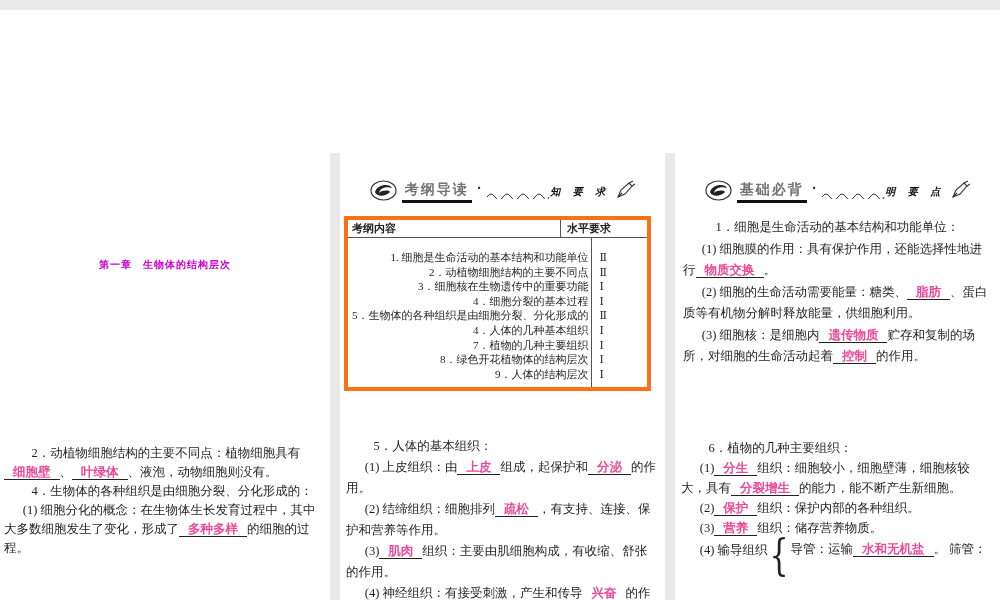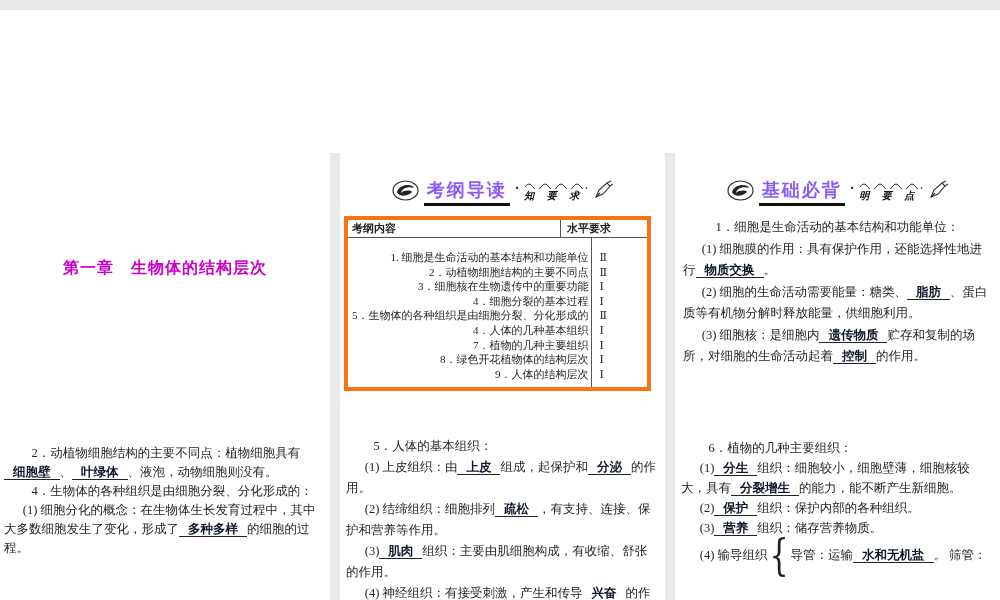--- a/index.html
+++ b/index.html
@@ -12,27 +12,27 @@
   .g-v2{left:665px;top:153px;width:10px;height:447px;}
   .panel{position:absolute;background:#fff;overflow:hidden;}
   .p-chapter{left:0;top:163px;width:330px;height:235px;}
   .p-outline{left:340px;top:163px;width:325px;height:235px;}
   .p-basics{left:675px;top:163px;width:325px;height:235px;}
   .p-notesL{left:0;top:408px;width:330px;height:192px;}
   .p-notesM{left:340px;top:408px;width:325px;height:192px;}
   .p-notesR{left:675px;top:408px;width:312px;height:192px;}
 
   .chapter-title{margin-top:95px;text-align:center;font-family:"Liberation Sans","DejaVu Sans",sans-serif;
-                 font-weight:bold;font-size:16px;letter-spacing:1px;color:#cc00cc;}
+                 font-weight:bold;font-size:10px;letter-spacing:1px;color:#cc00cc;}
 
   .sec-header{display:flex;align-items:center;justify-content:center;gap:5px;padding-top:13px;height:32px;}
-  .hdr-title{font-family:"Liberation Sans","DejaVu Sans",sans-serif;font-weight:bold;font-size:18px;
-             letter-spacing:2px;color:#8b5cf6;border-bottom:3px solid #111;padding:0 3px 1px 3px;}
+  .hdr-title{font-family:"Liberation Sans","DejaVu Sans",sans-serif;font-weight:bold;font-size:14px;
+             letter-spacing:2px;color:#737373;border-bottom:3px solid #111;padding:0 3px 1px 3px;}
   .hdr-dot{font-weight:bold;font-size:14px;transform:translateY(-3px);}
-  .hdr-script{display:flex;flex-direction:column;align-items:flex-start;}
+  .hdr-script{display:flex;flex-direction:row;align-items:flex-end;}
   .hdr-script .words{font:bold italic 10px "Liberation Serif","DejaVu Serif",serif;letter-spacing:5px;color:#111;}
   .icon{flex:0 0 auto;display:inline-block;}
 
   
   .otable{margin:8px 14px 0 4px;border:4px solid #f97316;font-size:11px;}
   .thead{display:flex;border-bottom:1px solid #555;font-family:"Liberation Sans","DejaVu Sans",sans-serif;font-weight:bold;}
   .thead .tc1{flex:1;padding:1px 4px;}
   .thead .tc2{width:74px;border-left:1px solid #555;padding:1px 6px;}
   .tbody{display:flex;}
   .tbody .tc1{flex:1;padding:12px 2px 6px 4px;}
@@ -43,22 +43,22 @@
   
   .paras{font-size:12.5px;}
   .p-basics .paras{padding:9px 10px 0 8px;line-height:21.5px;}
   .p-notesL .paras{padding:36px 6px 0 4px;line-height:19px;}
   .p-notesM .paras{padding:28px 8px 0 6px;line-height:21px;}
   .p-notesR .paras{padding:30px 8px 0 6px;line-height:20px;}
   .para{margin:0;}
   .ind1{text-indent:1.5em;}
   .ind2{text-indent:2.2em;}
   .ind3{text-indent:2.6em;}
-  .ans{color:#0f172a;font-weight:bold;border-bottom:1px solid #222;padding:0 9px;white-space:nowrap;}
-  .brace-row{display:flex;align-items:center;margin-top:2px;}
+  .ans{color:#ec4899;font-weight:bold;border-bottom:1px solid #222;padding:0 9px;white-space:nowrap;}
+  .brace-row{display:flex;margin-top:2px;}
   .brace-label{text-indent:1.5em;white-space:nowrap;}
   .brace{font-family:"DejaVu Serif",serif;font-size:30px;font-weight:normal;transform:scaleY(1.45);
          margin:0 2px 0 2px;color:#222;line-height:1;}
   .brace-col{display:flex;gap:3px;}
   .brace-col > div{line-height:19px;white-space:nowrap;}
 </style>
 </head>
 <body>
 
 <div class="stage">

